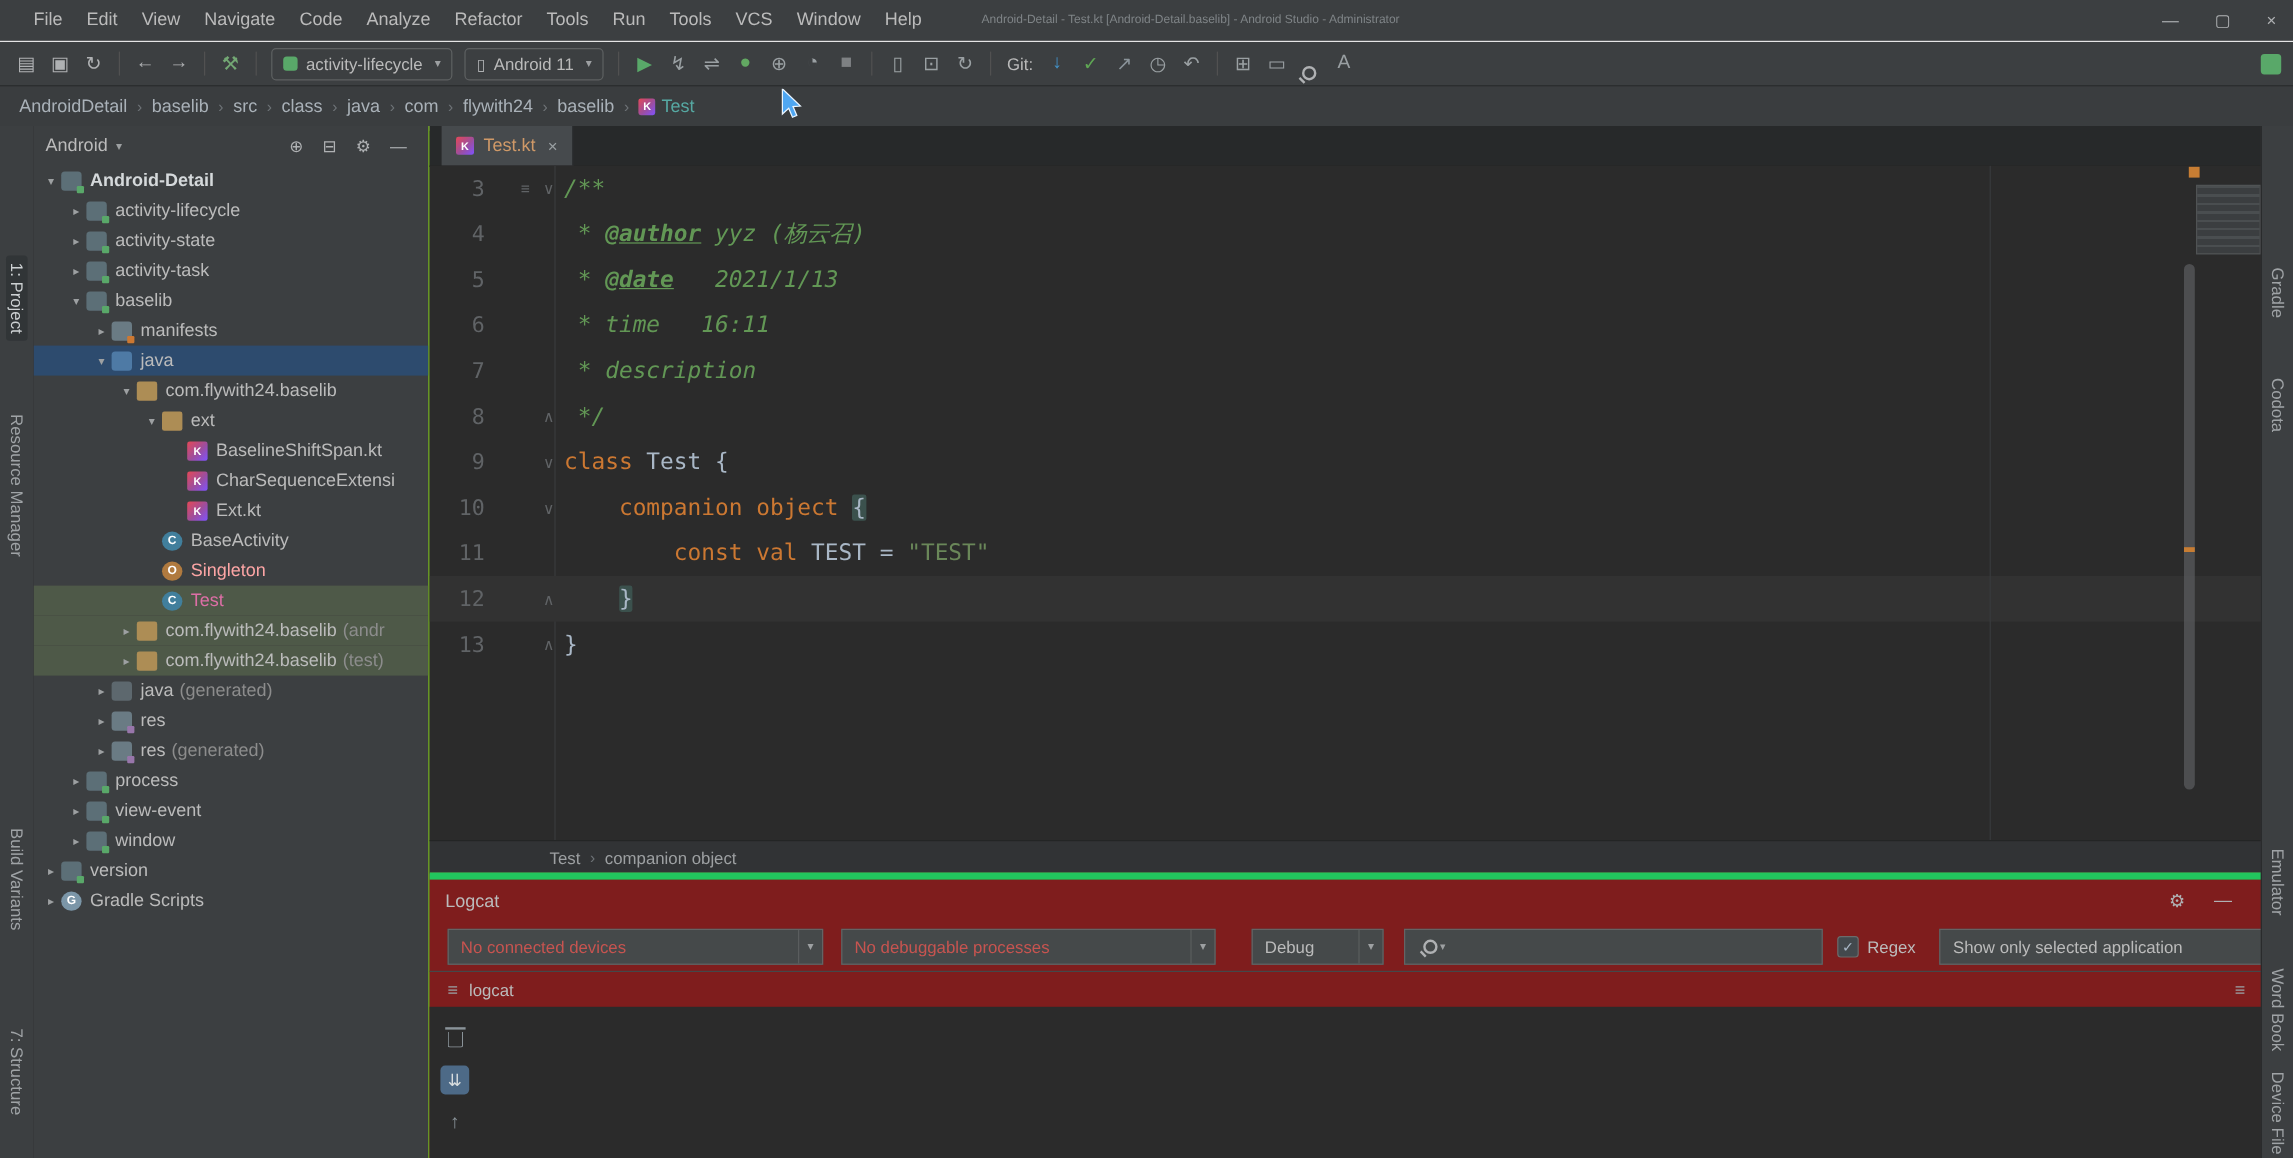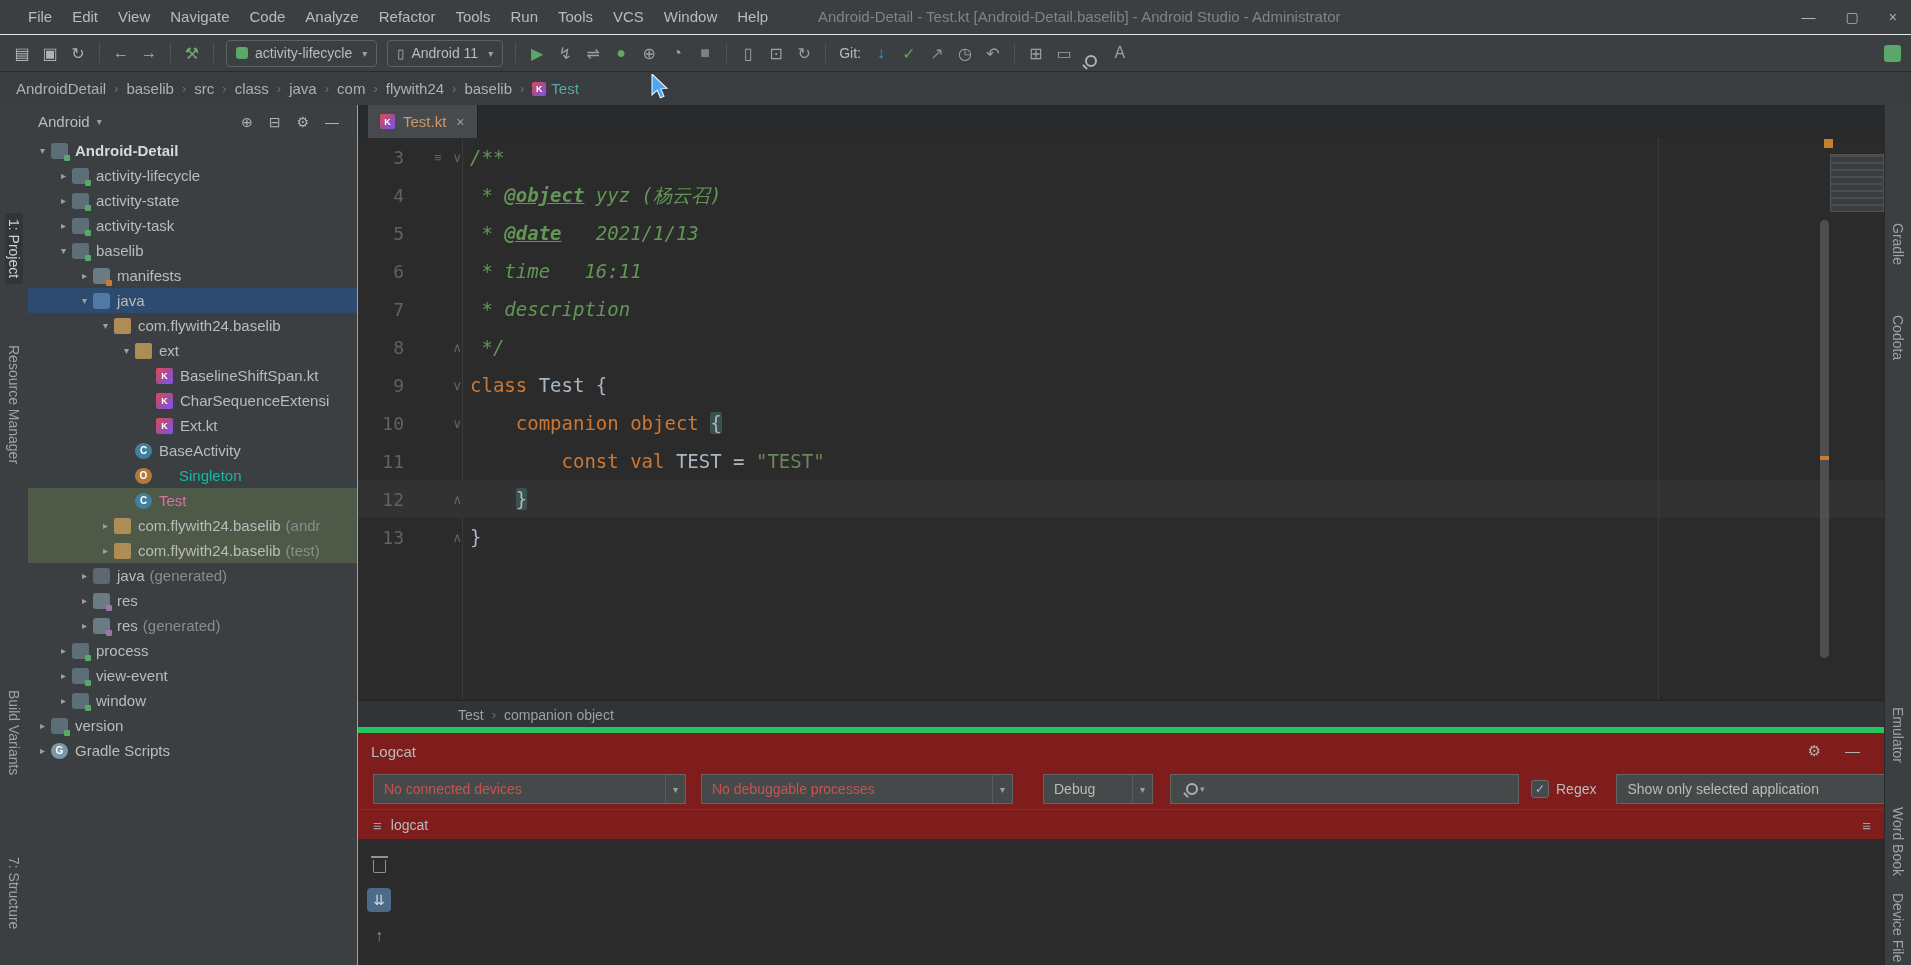--- a/index.html
+++ b/index.html
@@ -5,21 +5,21 @@
   html,body{margin:0;padding:0;background:#2B2B2B;}
   body{width:1911px;height:965px;overflow:hidden;position:relative;
        font-family:"Liberation Sans",sans-serif;color:#BBBBBB;-webkit-font-smoothing:antialiased;}
   #app{position:absolute;inset:0;}
 
   
   #titlebar{position:absolute;top:0;left:0;right:0;height:34px;background:#3C3F41;
             border-bottom:4px solid #e5e5e5;display:flex;align-items:flex-end;}
   #menu{display:flex;align-items:center;padding-left:18px;}
   .mi{padding:0 10px;font-size:15px;color:#BBBBBB;line-height:34px;cursor:default;}
-  .win-title{position:absolute;left:818px;top:0;line-height:34px;font-size:15px;color:#7F8487;white-space:nowrap;}
+  .win-title{position:absolute;left:818px;top:0;line-height:34px;font-size:10px;color:#7F8487;white-space:nowrap;}
   .win-btns{position:absolute;right:14px;top:0;display:flex;gap:30px;line-height:34px;color:#AFB1B3;font-size:14px;}
 
   
   #toolbar{position:absolute;top:35px;left:0;right:0;height:36px;background:#3C3F41;
            border-bottom:1px solid #292B2C;display:flex;align-items:center;padding-left:8px;}
   .tb-icon{width:28px;text-align:center;font-size:16px;color:#AFB1B3;flex:none;cursor:default;}
   .tb-sep{width:1px;height:20px;background:#515151;margin:0 7px;flex:none;}
   .tb-label{color:#BBBBBB;font-size:14px;margin:0 6px;flex:none;}
   .tb-combo{display:flex;align-items:center;height:25px;border:1px solid #5E6162;border-radius:4px;
             padding:0 9px;margin:0 5px;font-size:14px;color:#BBBBBB;gap:7px;flex:none;}
@@ -344,21 +344,21 @@
           <span class="tlabel">Ext.kt</span>
         </div>
         <div class="trow" style="padding-left: 90px;">
           <span class="tarr"></span>
           <span class="ic class">C</span>
           <span class="tlabel">BaseActivity</span>
         </div>
         <div class="trow" style="padding-left: 90px;">
           <span class="tarr"></span>
           <span class="ic object">O</span>
-          <span class="tlabel" style="color: #14b8a6; margin-left: 20px;">Singleton</span>
+          <span class="tlabel" style="color: #fca5a5;">Singleton</span>
         </div>
         <div class="trow affected" style="padding-left: 90px;">
           <span class="tarr"></span>
           <span class="ic class">C</span>
           <span class="tlabel" style="color: rgb(221, 111, 166);">Test</span>
         </div>
         <div class="trow affected" style="padding-left: 69px;">
           <span class="tarr">▸</span>
           <span class="ic package"></span>
           <span class="tlabel">com.flywith24.baselib</span>
@@ -432,21 +432,21 @@
             <span class="lnum">3</span>
             <span class="gico">
               <span>≡</span>
               <span>∨</span>
             </span>
             <span class="ctext"><span class="cmt">/**</span></span>
           </div>
           <div class="cline">
             <span class="lnum">4</span>
             <span class="gico"></span>
-            <span class="ctext"><span class="cmt"> * </span><span class="cmt tag">@object</span><span class="cmt"> yyz (杨云召)</span></span>
+            <span class="ctext"><span class="cmt"> * </span><span class="cmt tag">@author</span><span class="cmt"> yyz (杨云召)</span></span>
           </div>
           <div class="cline">
             <span class="lnum">5</span>
             <span class="gico"></span>
             <span class="ctext"><span class="cmt"> * </span><span class="cmt tag">@date</span><span class="cmt">   2021/1/13</span></span>
           </div>
           <div class="cline">
             <span class="lnum">6</span>
             <span class="gico"></span>
             <span class="ctext"><span class="cmt"> * time   16:11</span></span>

